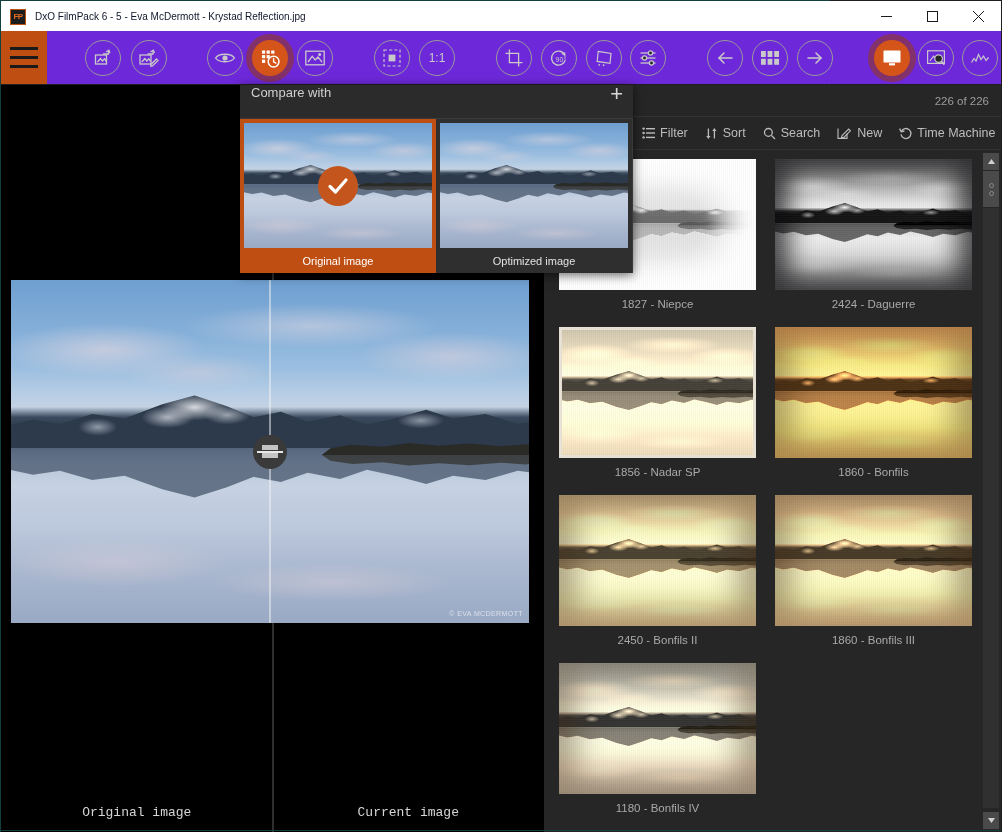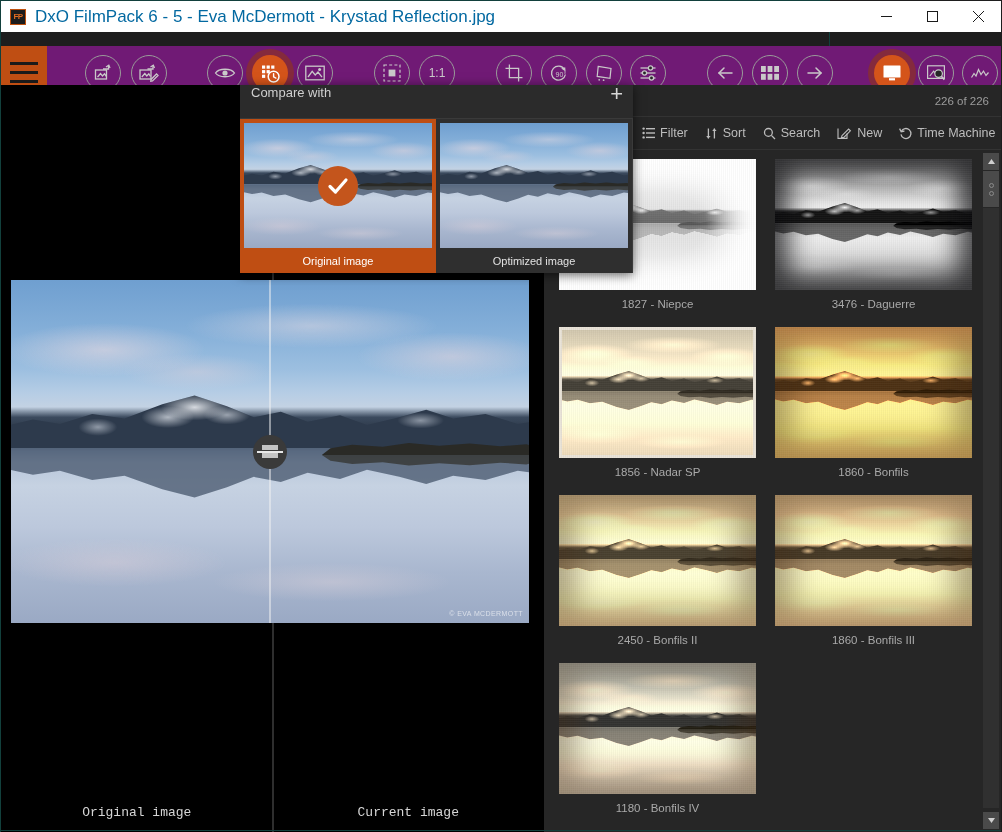--- a/index.html
+++ b/index.html
@@ -20,34 +20,34 @@
     background: #ffffff; display: flex; align-items: center;
   }
   .title-icon {
     width: 16px; height: 16px; margin-left: 9px; margin-right: 9px;
     background: #1c1c1c; border: 1px solid #c0520f;
     color: #e06c22; font-size: 8px; font-weight: bold;
     display: flex; align-items: center; justify-content: center;
     letter-spacing: -0.5px; font-family: "Liberation Sans", sans-serif;
   }
   .title-text {
-    font-size: 17px; color: #0369a1; white-space: nowrap;
+    font-size: 10px; color: #0f172a; white-space: nowrap;
     font-family: "Liberation Sans", sans-serif;
   }
   .win-controls { margin-left: auto; display: flex; height: 31px; }
   .win-btn {
     width: 46px; height: 31px; display: flex; align-items: center;
     justify-content: center; color: #222; background: #fff;
   }
   .win-btn svg { display: block; }
 
   
   .toolbar {
-    position: absolute; left: 0; top: 45px; width: 1000px; height: 53px;
-    background: #701a75;
+    position: absolute; left: 0; top: 30px; width: 1000px; height: 53px;
+    background: #6d28d9;
     padding-left: 6px;
   }
   .hamburger {
     position: absolute; left: 0; top: 0; width: 46px; height: 53px;
     background: #bf4e13; display: flex; flex-direction: column;
     align-items: center; justify-content: center; gap: 6px;
   }
   .hamburger i { display: block; width: 28px; height: 3px; background: #1a1a1a; }
 
   .tbtn {
@@ -587,21 +587,21 @@
                 <div class="ridge"></div>
                 <div class="snow"></div>
                 <div class="ridge-r"></div>
                 <div class="shore"></div>
                 <div class="shore-r"></div>
                 <div class="clouds2"></div>
               </div>
               <div class="f-daguerre-v"></div>
               <div class="grain"></div>
             </div>
-            <div class="cell-cap">3476 - Daguerre</div>
+            <div class="cell-cap">2424 - Daguerre</div>
           </div>
           <div class="cell">
             <div class="cell-img">
               <div class="photo f-nadarsp">
                 <div class="clouds"></div>
                 <div class="ridge"></div>
                 <div class="snow"></div>
                 <div class="ridge-r"></div>
                 <div class="shore"></div>
                 <div class="shore-r"></div>

